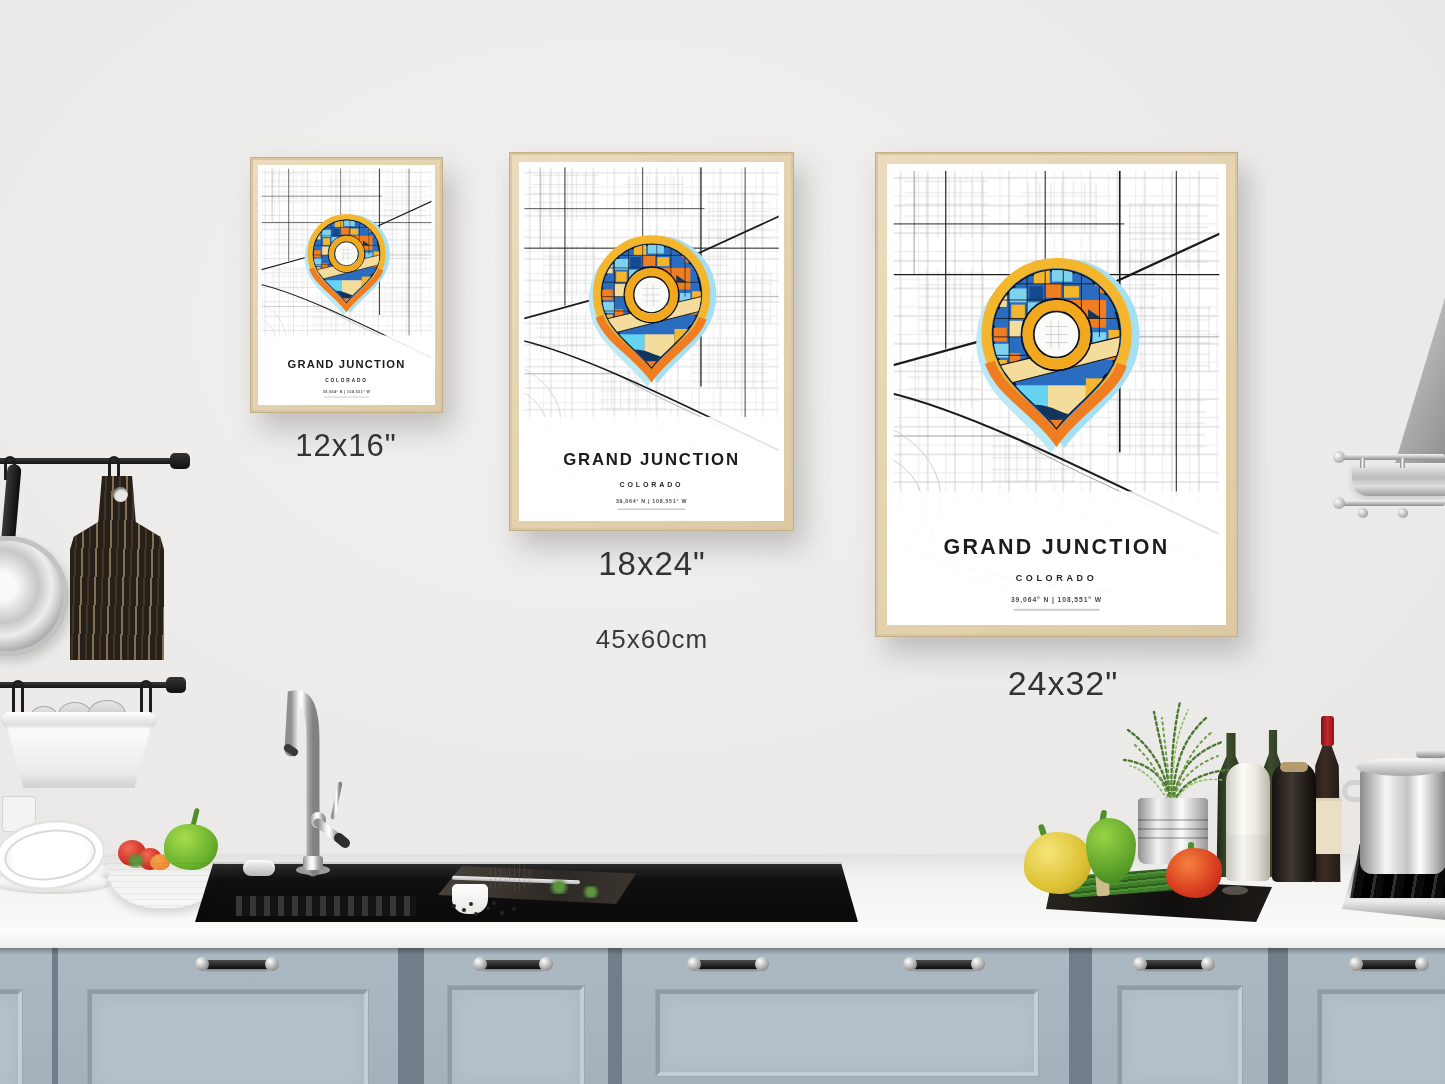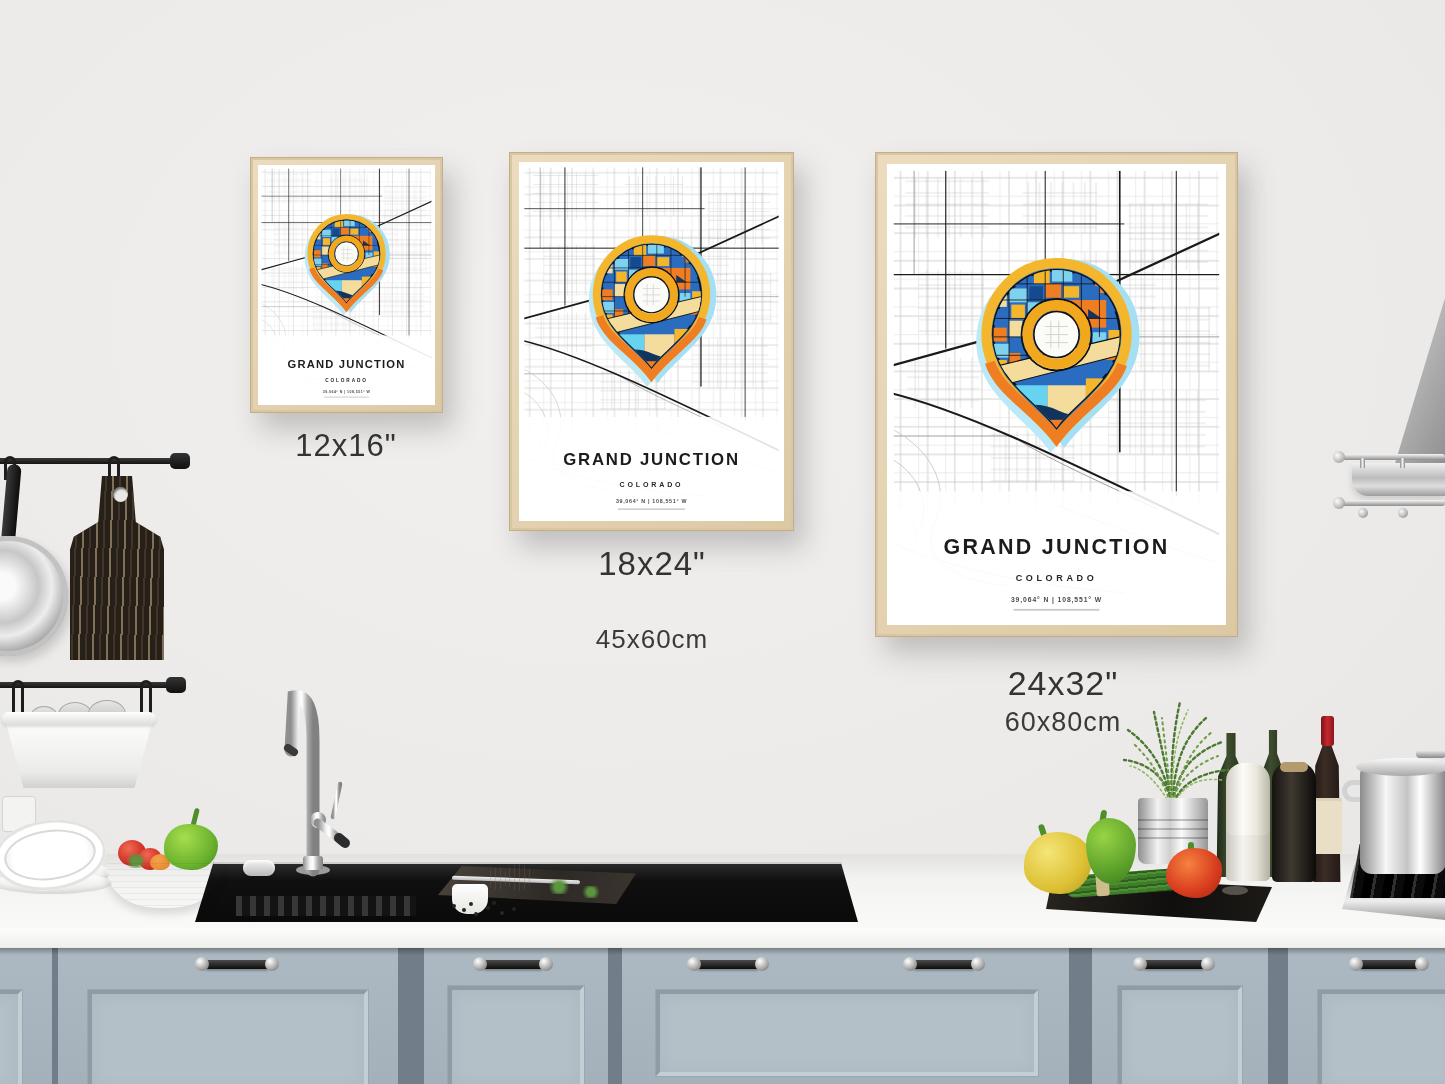--- a/index.html
+++ b/index.html
@@ -366,21 +366,20 @@
 
   <div class="abs size-label" style="left:236px;top:428px;">
     <div class="size-in">12x16"</div>
   </div>
   <div class="abs size-label" style="left:542px;top:545px;">
     <div class="size-in" style="font-size:33px;">18x24"</div>
     <div class="size-cm" style="font-size:26px;margin-top:41px;">45x60cm</div>
   </div>
   <div class="abs size-label" style="left:953px;top:664px;">
     <div class="size-in" style="font-size:34px;">24x32"</div>
-    <div class="size-cm" style="font-size:27px;">60x80cm</div>
   </div>
 
   <div class="abs counter-surface"></div>
   <div class="abs sink"></div>
   <div class="abs grooves"></div>
   <div class="abs drain"></div>
   <div class="abs soap-dish"></div>
 
   <svg class="abs" style="left:255px;top:680px;width:100px;height:200px;" viewBox="0 0 100 200">
     <defs>

